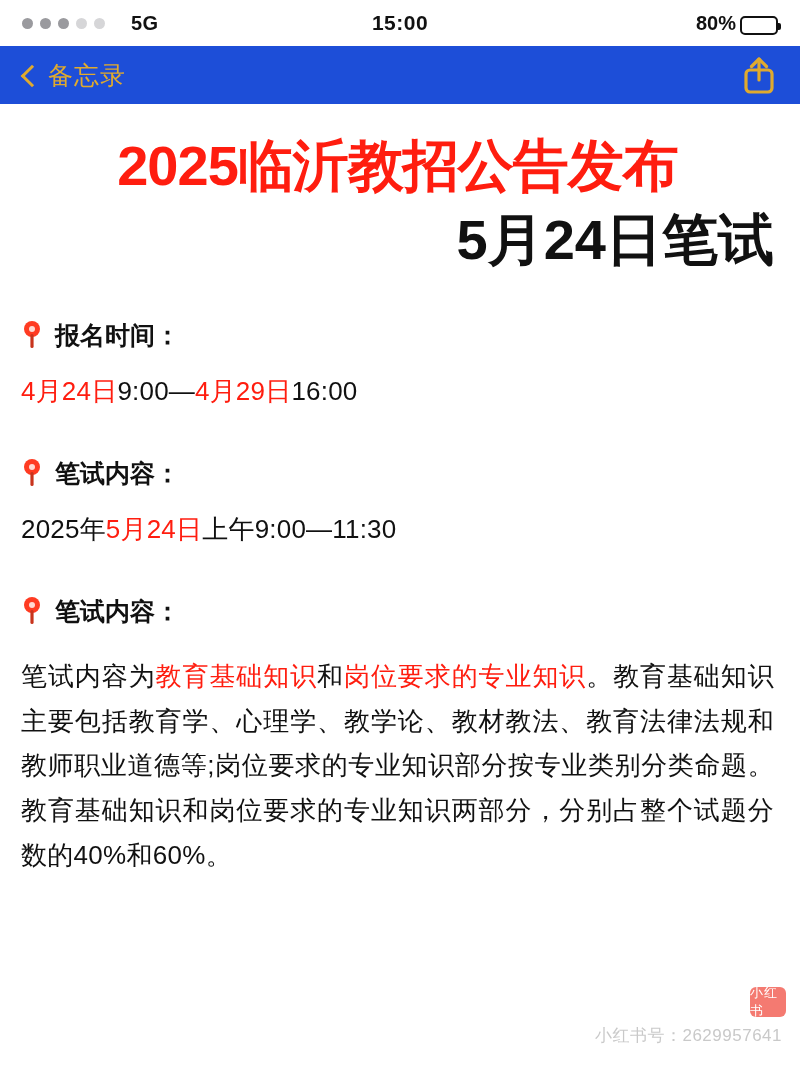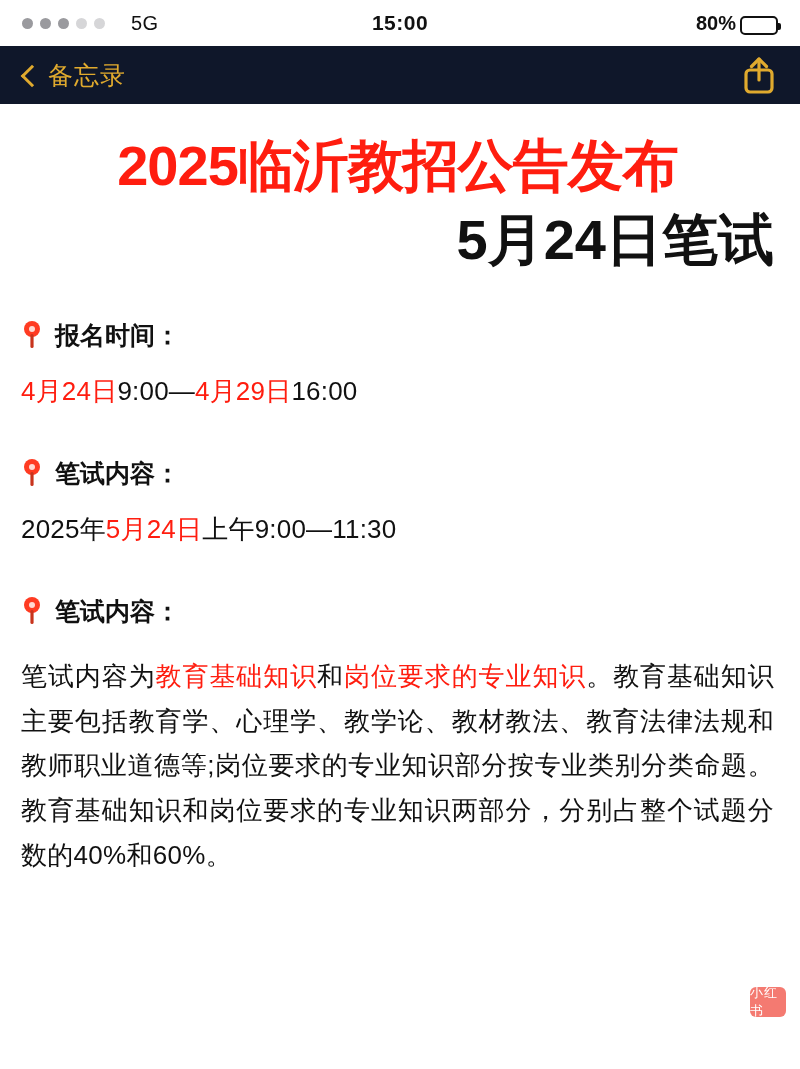--- a/index.html
+++ b/index.html
@@ -49,21 +49,21 @@
     height: 11px;
     border-radius: 50%;
     background: #d6d6d8;
   }
   .dot.filled {
     background: #9a9a9e;
   }
   .signal-text {
     font-size: 20px;
     color: #111;
-    font-weight: 400;
+    font-weight: 700;
     letter-spacing: .5px;
   }
   .status-time {
     position: absolute;
     left: 0;
     right: 0;
     text-align: center;
     font-size: 21px;
     font-weight: 700;
     color: #111;
@@ -108,21 +108,21 @@
   }
 
   
   .nav-bar {
     height: 58px;
     flex: 0 0 58px;
     display: flex;
     align-items: center;
     padding: 0 24px;
     box-sizing: border-box;
-    background: #0f172a;
+    background: #1d4ed8;
   }
   .back-btn {
     display: flex;
     align-items: center;
     gap: 8px;
     color: #e0aa2e;
     cursor: pointer;
   }
   .chev {
     width: 13px;
@@ -318,15 +318,16 @@
         <span>笔试内容：</span>
       </div>
 
 
       <div class="para">
         <span>笔试内容为</span><span class="red">教育基础知识</span><span>和</span><span class="red">岗位要求的专业知识</span><span>。教育基础知识主要包括教育学、心理学、教学论、教材教法、教育法律法规和教师职业道德等;岗位要求的专业知识部分按专业类别分类命题。教育基础知识和岗位要求的专业知识两部分，分别占整个试题分数的40%和60%。</span>
       </div>
     </div>
 
     <div class="wm-logo">小红书</div>
+    <div class="wm-text">小红书号：2629957641</div>
   </div>
 
 </div>
 
 </body></html>

